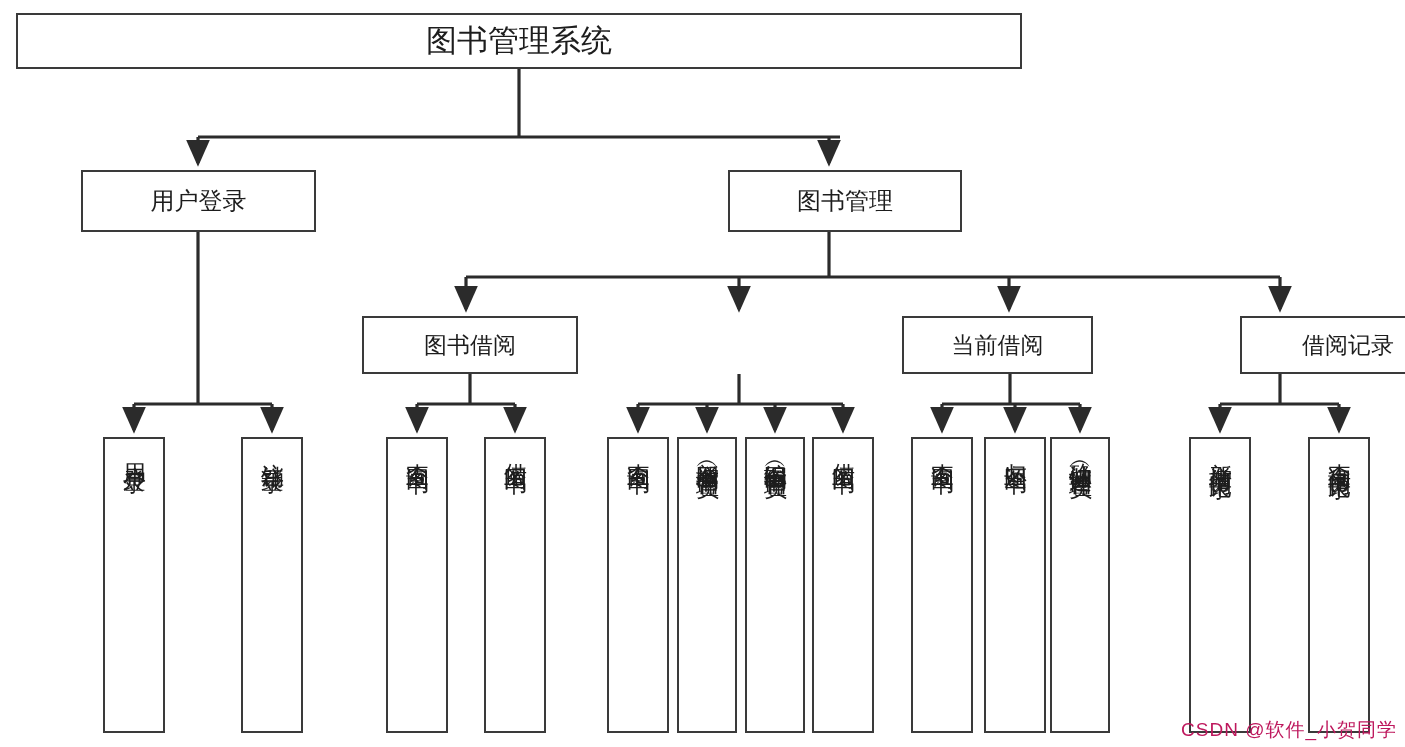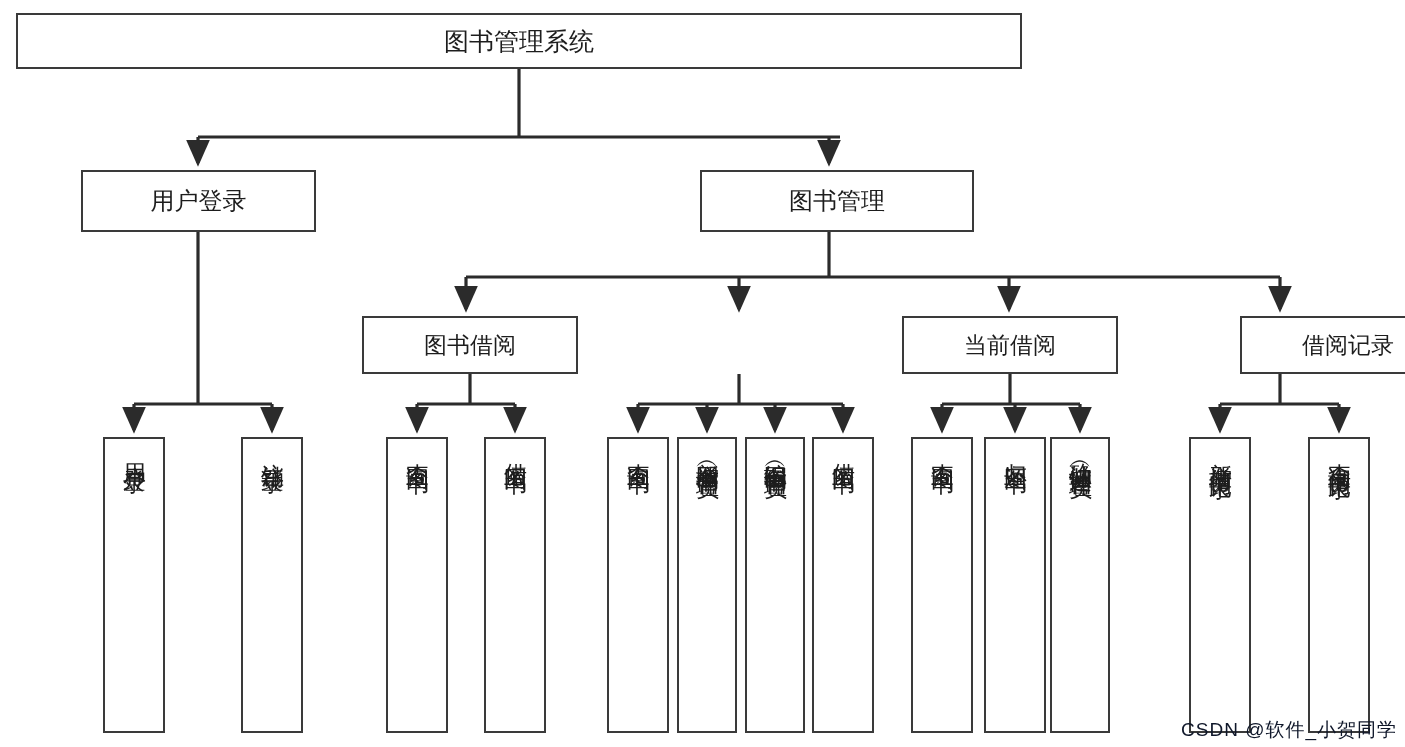--- a/index.html
+++ b/index.html
@@ -29,21 +29,21 @@
     position: absolute;
     box-sizing: border-box;
     border: 2.5px solid #3a3a3a;
     background: #ffffff;
     display: flex;
     align-items: center;
     justify-content: center;
     color: #1d1d1d;
   }
   .node.root {
-    font-size: 25px;
+    font-size: 31px;
   }
   .node.lvl2 {
     font-size: 24px;
   }
   .node.lvl3 {
     font-size: 23px;
   }
   .node.leaf {
     font-size: 23px;
     padding-top: 6px;
@@ -58,21 +58,21 @@
     white-space: nowrap;
   }
   .leaf-wide .vtext {
     letter-spacing: 2px;
   }
   #watermark {
     position: absolute;
     right: 8px;
     bottom: 4px;
     font-size: 19px;
-    color: #0f172a;
+    color: #be185d;
     letter-spacing: 1px;
     white-space: nowrap;
     user-select: none;
   }
 </style>
 </head>
 <body>
 
 <div id="canvas">
 
@@ -126,28 +126,28 @@
     </g>
   </svg>
 
   <div class="node root" style="left: 16px; top: 13px; width: 1006px; height: 56px;">
     <span>图书管理系统</span>
   </div>
 
   <div class="node lvl2" style="left: 81px; top: 170px; width: 235px; height: 62px;">
     <span>用户登录</span>
   </div>
-  <div class="node lvl2" style="left: 700px; top: 170px; width: 274px; height: 62px;">
+  <div class="node lvl2" style="left: 728px; top: 170px; width: 234px; height: 62px;">
     <span>图书管理</span>
   </div>
 
   <div class="node lvl3" style="left: 362px; top: 316px; width: 216px; height: 58px;">
     <span>图书借阅</span>
   </div>
-  <div class="node lvl3" style="left: 902px; top: 316px; width: 216px; height: 58px;">
+  <div class="node lvl3" style="left: 902px; top: 316px; width: 191px; height: 58px;">
     <span>当前借阅</span>
   </div>
   <div class="node lvl3" style="left: 1240px; top: 316px; width: 216px; height: 58px;">
     <span>借阅记录</span>
   </div>
 
   <div class="node leaf" style="left: 103px; top: 437px; width: 62px; height: 296px;">
     <span class="vtext">用户登录</span>
   </div>
   <div class="node leaf" style="left: 241px; top: 437px; width: 62px; height: 296px;">

